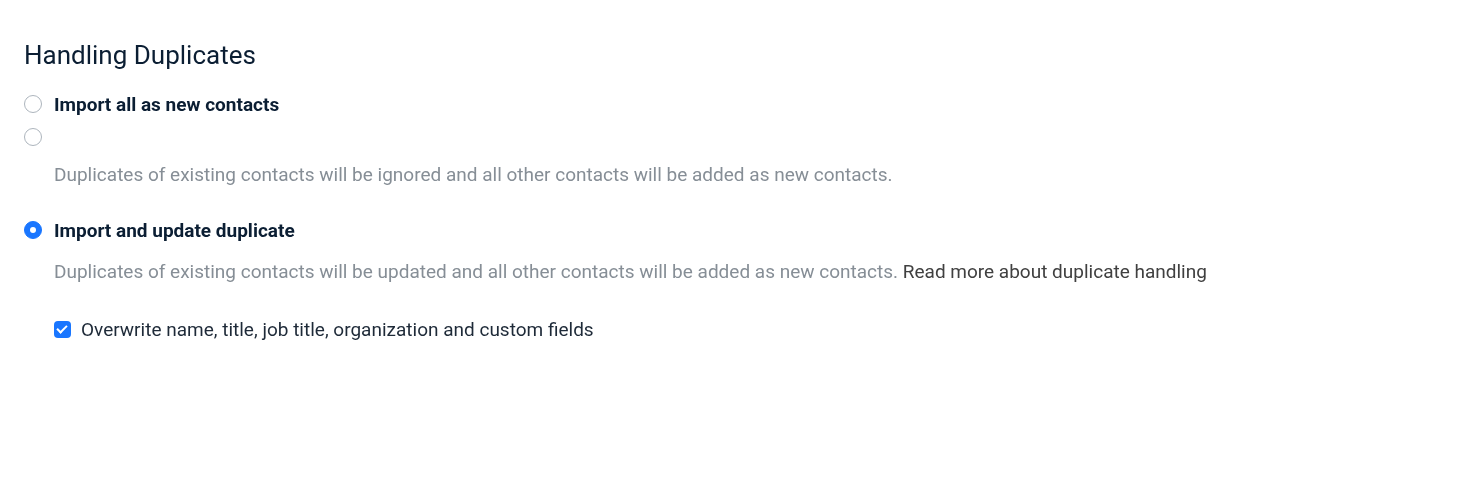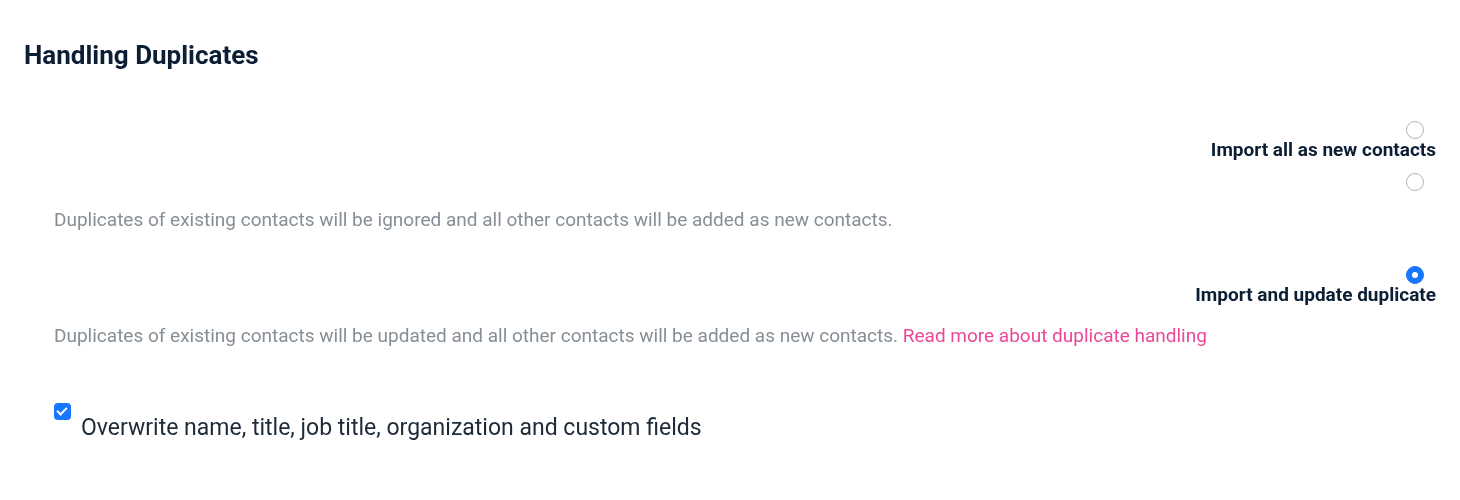--- a/index.html
+++ b/index.html
@@ -8,29 +8,28 @@
       padding: 0;
     }
     body {
       font-family: -apple-system, BlinkMacSystemFont, "Segoe UI", Roboto, Helvetica, Arial, sans-serif;
       background: #fff;
       padding: 40px 24px;
       color: #0b1e33;
     }
     .heading {
       font-size: 26px;
-      font-weight: 700;
+      font-weight: 400;
       color: #0b1e33;
-      margin-bottom: 50px;
+      margin-bottom: 24px;
     }
     .option-row {
       display: flex;
-      align-items: flex-end;
+      align-items: flex-start;
       margin-bottom: 10px;
-      flex-direction: column;
     }
     .radio {
       width: 18px;
       height: 18px;
       border-radius: 50%;
       border: 1.5px solid #adb5bd;
       background: #fff;
       flex-shrink: 0;
       margin-top: 1px;
       margin-right: 12px;
@@ -60,21 +59,21 @@
     }
     .option-desc {
       font-size: 19px;
       color: #868e96;
       margin-left: 30px;
       margin-top: 16px;
       margin-bottom: 32px;
       line-height: 1.4;
     }
     .link {
-      color: #ec4899;
+      color: #404040;
       cursor: pointer;
     }
     .checkbox-row {
       display: flex;
       align-items: center;
       margin-left: 30px;
       margin-top: 8px;
     }
     .checkbox {
       width: 17px;
@@ -91,23 +90,22 @@
       position: absolute;
       left: 5px;
       top: 2px;
       width: 4px;
       height: 8px;
       border: solid #fff;
       border-width: 0 2px 2px 0;
       transform: rotate(45deg);
     }
     .checkbox-label {
-      font-size: 23px;
+      font-size: 19px;
       color: #1e2a38;
-      margin-top: 32px;
     }
   </style>
 </head>
 <body>
 
 <h2 class="heading">Handling Duplicates</h2>
 
 <div>
   <div class="option-row">
     <div class="radio"></div>

